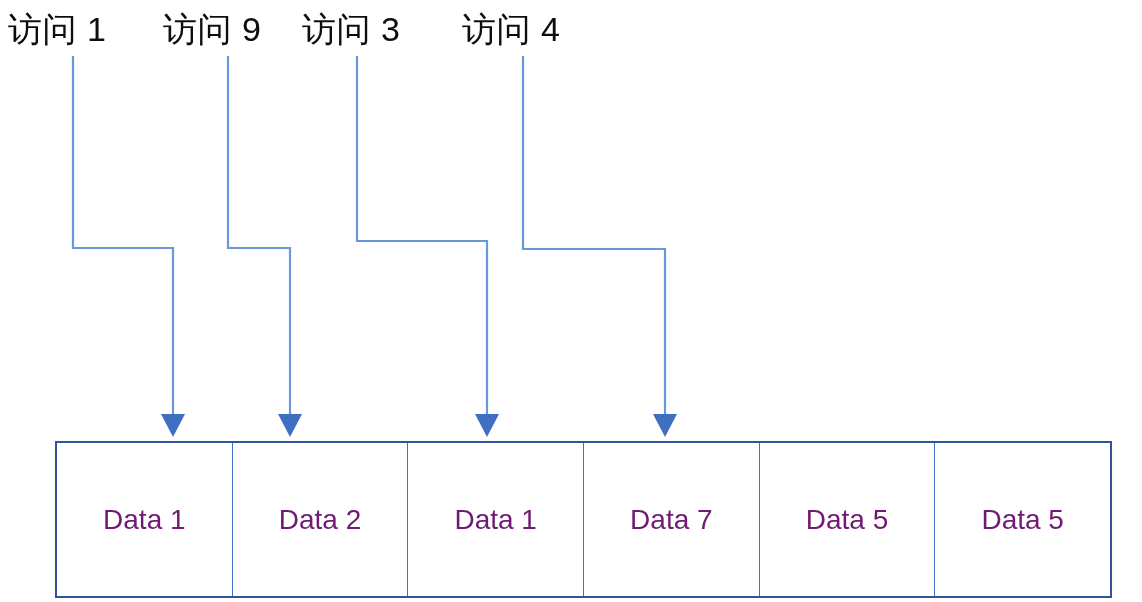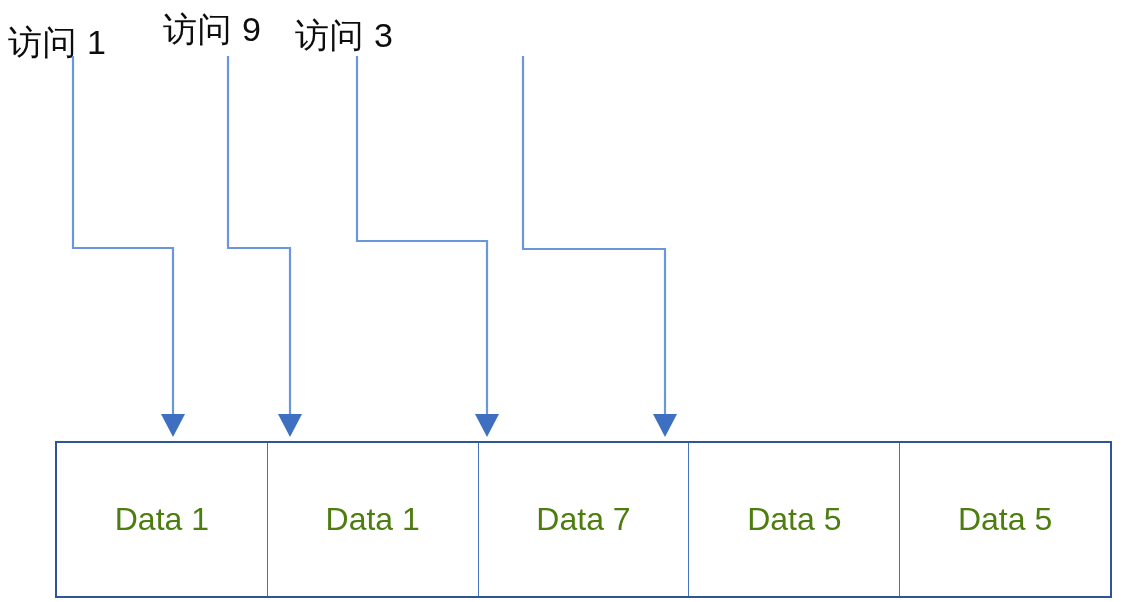--- a/index.html
+++ b/index.html
@@ -51,53 +51,55 @@
     border: 2px solid #2f5597;
     display: flex;
   }
   .data-cell {
     flex: 1 1 0;
     box-sizing: border-box;
     border-right: 1.5px solid #4472c4;
     display: flex;
     align-items: center;
     justify-content: center;
-    font-size: 32px;
-    color: #4d7c0f;
+    font-size: 28px;
+    color: #701a75;
     white-space: nowrap;
   }
   .data-cell:last-child {
     border-right: none;
   }
 </style>
 </head>
 <body>
 
 <div id="canvas">
 
-  <div class="access-label" style="left:8px;  top:23px;">访问 1</div>
+  <div class="access-label" style="left:8px;  top:10px;">访问 1</div>
   <div class="access-label" style="left:163px; top:10px;">访问 9</div>
-  <div class="access-label" style="left:295px; top:10px;margin-top:6px;">访问 3</div>
+  <div class="access-label" style="left:302px; top:10px;">访问 3</div>
+  <div class="access-label" style="left:462px; top:10px;">访问 4</div>
 
   <svg id="connectors" viewBox="0 0 1142 602">
     <g fill="none" stroke="#6a96dc" stroke-width="2.2" stroke-linecap="square" stroke-linejoin="miter">
       <path d="M73 57 L73 248 L173 248 L173 424"></path>
       <path d="M228 57 L228 248 L290 248 L290 424"></path>
       <path d="M357 57 L357 241 L487 241 L487 424"></path>
       <path d="M523 57 L523 249 L665 249 L665 424"></path>
     </g>
     <g fill="#3f6fc0">
       <polygon points="161,414 185,414 173,437"></polygon>
       <polygon points="278,414 302,414 290,437"></polygon>
       <polygon points="475,414 499,414 487,437"></polygon>
       <polygon points="653,414 677,414 665,437"></polygon>
     </g>
   </svg>
 
   <div id="data-table">
     <div class="data-cell">Data 1</div>
+    <div class="data-cell">Data 2</div>
     <div class="data-cell">Data 1</div>
     <div class="data-cell">Data 7</div>
     <div class="data-cell">Data 5</div>
     <div class="data-cell">Data 5</div>
   </div>
 
 </div>
 
 </body></html>

